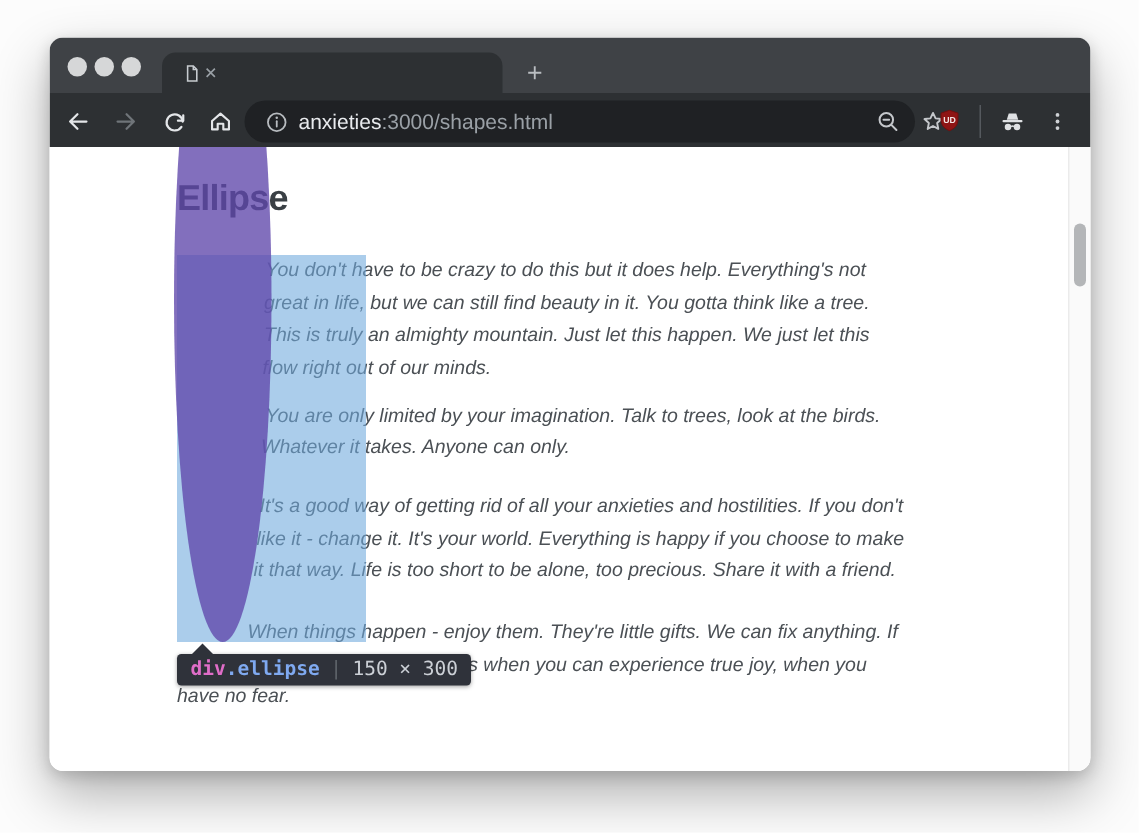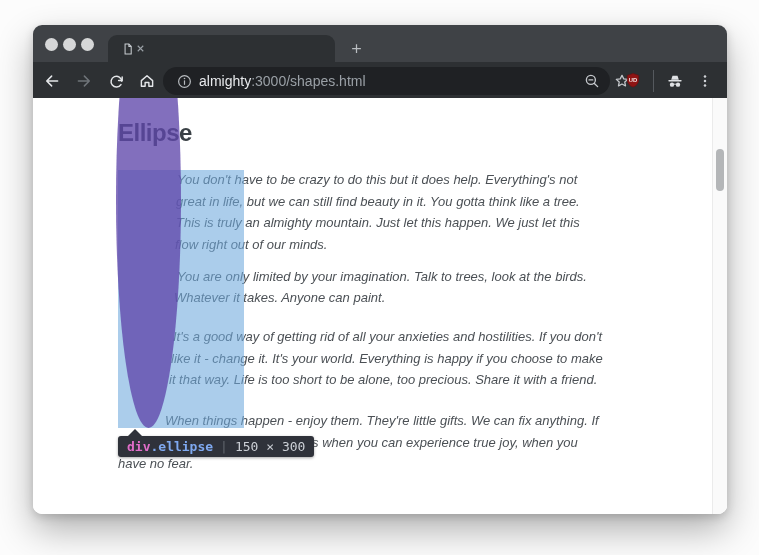--- a/index.html
+++ b/index.html
@@ -134,21 +134,21 @@
     </div>
 
     <div class="omnibox">
       <span class="obx-ico" style="left:9px">
         <svg width="17" height="17" viewBox="0 0 24 24" fill="none" stroke="#b7bbbf" stroke-width="1.7">
           <circle cx="12" cy="12" r="8.3"></circle>
           <path d="M12 11v5" stroke-linecap="round"></path>
           <circle cx="12" cy="7.8" r="1.15" fill="#b7bbbf" stroke="none"></circle>
         </svg>
       </span>
-      <span class="urltext" style="margin-left:36px"><span class="urlhost">almighty</span><span class="urlrest">:3000/shapes.html</span></span>
+      <span class="urltext" style="margin-left:36px"><span class="urlhost">anxieties</span><span class="urlrest">:3000/shapes.html</span></span>
       <span class="obx-ico" style="left:417px">
         <svg width="18" height="18" viewBox="0 0 24 24" fill="none" stroke="#c4c7cb" stroke-width="1.8" stroke-linecap="round">
           <circle cx="10.5" cy="10.5" r="6"></circle>
           <path d="M15.2 15.2 19.5 19.5M8 10.5h5"></path>
         </svg>
       </span>
       <span class="obx-ico" style="left:447px">
         <svg width="18" height="18" viewBox="0 0 24 24" fill="none" stroke="#c4c7cb" stroke-width="1.7" stroke-linejoin="round">
           <path d="M12 4.4l2.3 4.8 5.3.6-3.9 3.6 1 5.2-4.7-2.6-4.7 2.6 1-5.2-3.9-3.6 5.3-.6z"></path>
         </svg>
@@ -183,21 +183,21 @@
   <div class="content">
 
     <div class="pgheading">Ellipse</div>
 
     <div class="pline" style="left:144px;top:71px">You don't have to be crazy to do this but it does help. Everything's not</div>
     <div class="pline" style="left:143px;top:93px">great in life, but we can still find beauty in it. You gotta think like a tree.</div>
     <div class="pline" style="left:143px;top:114px">This is truly an almighty mountain. Just let this happen. We just let this</div>
     <div class="pline" style="left:142px;top:136px">flow right out of our minds.</div>
 
     <div class="pline" style="left:144px;top:168px">You are only limited by your imagination. Talk to trees, look at the birds.</div>
-    <div class="pline" style="left:141px;top:189px">Whatever it takes. Anyone can paint.</div>
+    <div class="pline" style="left:141px;top:189px">Whatever it takes. Anyone can only.</div>
 
     <div class="pline" style="left:140px;top:228px">It's a good way of getting rid of all your anxieties and hostilities. If you don't</div>
     <div class="pline" style="left:138px;top:250px">like it - change it. It's your world. Everything is happy if you choose to make</div>
     <div class="pline" style="left:136px;top:271px">it that way. Life is too short to be alone, too precious. Share it with a friend.</div>
 
     <div class="pline" style="left:132px;top:312px">When things happen - enjoy them. They're little gifts. We can fix anything. If</div>
     <div class="pline" style="left:85px;top:334px">we can make it all go away. That is when you can experience true joy, when you</div>
     <div class="pline" style="left:85px;top:355px">have no fear.</div>
 
     <div class="hl-content"></div>

